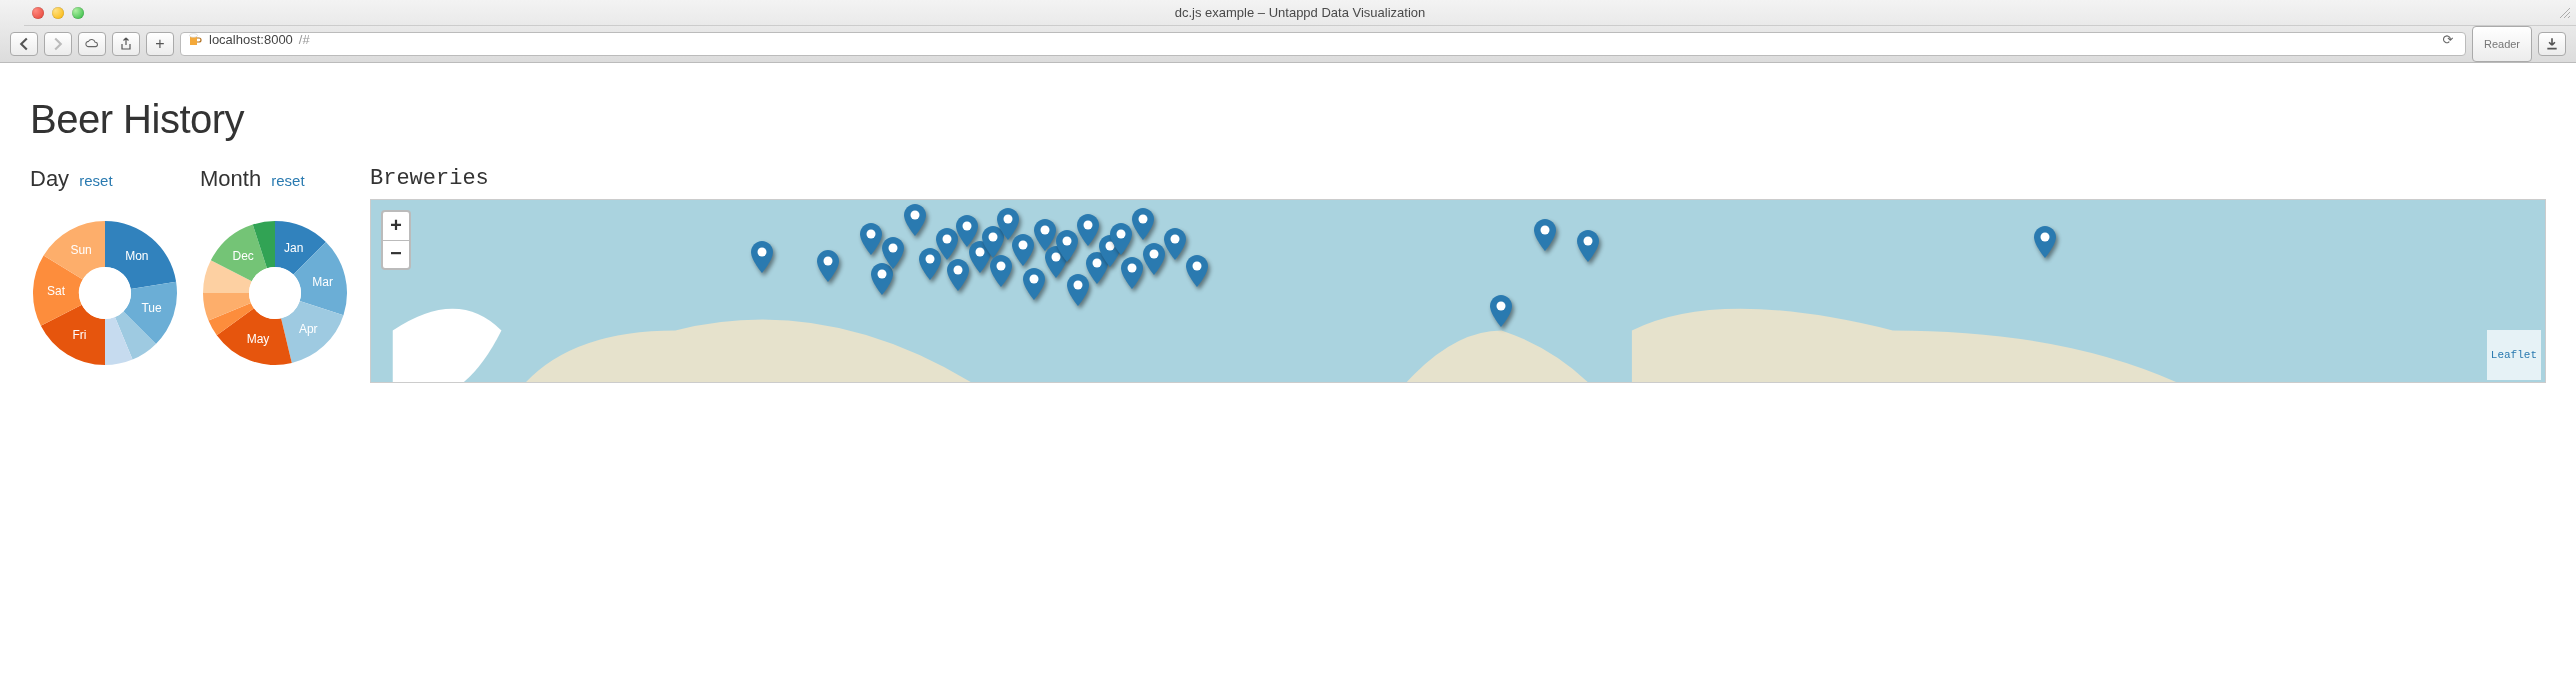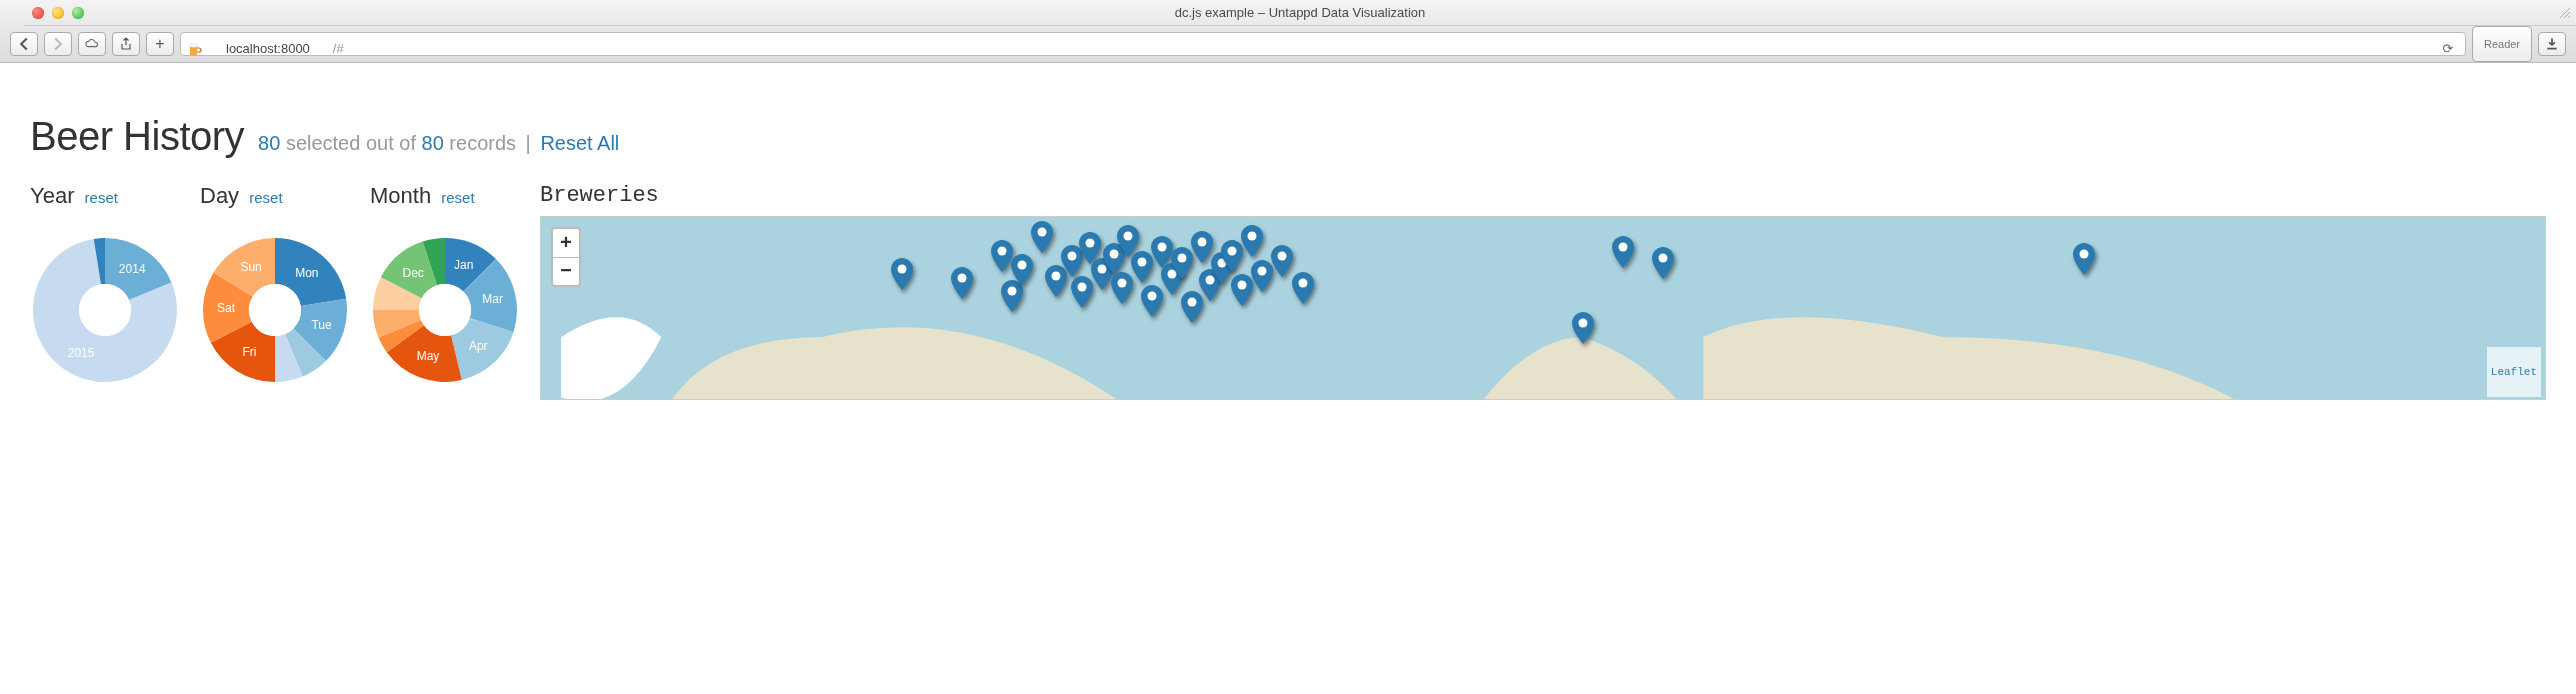--- a/index.html
+++ b/index.html
@@ -12,30 +12,30 @@
   .dot { width: 12px; height: 12px; border-radius: 50%; box-shadow: inset 0 0 1px rgba(0,0,0,.4); }
   .dot.red { background: radial-gradient(circle at 30% 30%, #ff8a80, #e33e32); }
   .dot.yellow { background: radial-gradient(circle at 30% 30%, #ffe082, #f9b400); }
   .dot.green { background: radial-gradient(circle at 30% 30%, #aef0a3, #27b53a); }
   .wintitle { position: absolute; left: 0; right: 0; text-align: center; font-size: 13px; color: #4a4a4a; pointer-events: none; }
   .resize-grip { position: absolute; right: 4px; top: 50%; transform: translateY(-50%); width: 14px; height: 14px; opacity: .55; }
   .toolbar { height: 36px; display: flex; align-items: center; padding: 0 10px; gap: 6px; }
   .tb-btn { width: 28px; height: 24px; border: 1px solid #aaa; border-radius: 4px; background: linear-gradient(#fff,#ececec); display: flex; align-items: center; justify-content: center; font-size: 12px; color: #555; }
   .tb-btn svg { width: 14px; height: 14px; fill: #555; }
   .tb-btn.plus { font-size: 16px; font-weight: 200; color: #555; }
-  .url-wrap { flex: 1; height: 24px; border: 1px solid #bbb; border-radius: 4px; background: #fff; display: flex; align-items: flex-start; padding: 8px 6px; gap: 23px; font-size: 13px; color: #444; }
+  .url-wrap { flex: 1; height: 24px; border: 1px solid #bbb; border-radius: 4px; background: #fff; display: flex; align-items: flex-end; padding: 8px 6px; gap: 6px; font-size: 13px; color: #444; }
   .url-wrap .favicon svg { width: 16px; height: 16px; display: block; }
   .url-path { color: #999; }
   .reload { width: 22px; text-align: center; color: #666; }
   .reader { width: 60px; height: 36px; border: 1px solid #aaa; border-radius: 4px; background: linear-gradient(#fff,#ececec); display: flex; align-items: center; justify-content: center; font-size: 11px; color: #777; }
   .dl-btn { width: 28px; height: 24px; border: 1px solid #aaa; border-radius: 4px; background: linear-gradient(#fff,#ececec); display: flex; align-items: center; justify-content: center; }
   .dl-btn svg { width: 14px; height: 14px; fill: #555; }
 
   
-  .page { padding: 34px 30px 10px 30px; margin-top: 17px; }
+  .page { padding: 34px 30px 10px 30px; }
   .h1row { display: flex; align-items: baseline; gap: 14px; flex-wrap: wrap; }
   h1 { font-weight: 400; font-size: 40px; color: #333; letter-spacing: -.5px; }
   .summary { font-size: 20px; color: #999; }
   .summary .num { color: #2a7ab0; }
   .summary .sep { color: #999; margin: 0 4px; }
   .summary a { color: #2a7ab0; text-decoration: none; }
 
   .charts { display: flex; align-items: flex-start; gap: 20px; margin-top: 24px; }
   .panel h2 { font-weight: 400; font-size: 22px; color: #333; }
   .panel h2 .reset { font-size: 15px; color: #2a7ab0; text-decoration: none; margin-left: 4px; }
@@ -106,46 +106,24 @@
         <svg viewBox="0 0 12 12">
           <path d="M6 1v6m0 0l2.5-2.5M6 7L3.5 4.5M2 10h8" stroke="#555" stroke-width="1.4" fill="none"></path>
         </svg>
       </div>
   </div>
 </div>
 
 <div class="page">
   <div class="h1row">
     <h1>Beer History</h1>
-    <div class="summary">
-      <span class="num">80</span>
-      <span>selected out of</span>
-      <span class="num">80</span>
-      <span>records</span>
-      <span class="sep">|</span>
-      <a href="#">Reset All</a>
-    </div>
   </div>
 
   <div class="charts">
 
-    <div class="panel">
-      <h2>
-        <span>Year</span>
-        <a href="#" class="reset">reset</a>
-      </h2>
-      <svg class="donut" id="donut-year" width="150" height="190">
-          <path d="M75 23 A72 72 0 0 1 141.51932634081265 67.44679286971353 L99.02086784529345 85.05023075850767 A26 26 0 0 0 75 69 Z" fill="#6baed6"></path>
-          <text x="102.22294141796051" y="58.25798899717528" text-anchor="middle" class="svg-label">2014</text>
-          <path d="M141.51932634081265 67.44679286971353 A72 72 0 1 1 63.73671851710337 23.88643947715009 L70.932703908954 69.32010314452643 A26 26 0 1 0 99.02086784529345 85.05023075850767 Z" fill="#c6dbef"></path>
-          <text x="51.0575591666492" y="141.75230434656706" text-anchor="middle" class="svg-label">2015</text>
-          <path d="M63.73671851710337 23.88643947715009 A72 72 0 0 1 74.99999999999999 23 L75 69 A26 26 0 0 0 70.932703908954 69.32010314452643 Z" fill="#3182bd"></path>
-          <circle cx="75" cy="95" r="26" fill="#fff"></circle>
-        </svg>
-    </div>
 
     <div class="panel">
       <h2>
         <span>Day</span>
         <a href="#" class="reset">reset</a>
       </h2>
       <svg class="donut" id="donut-day" width="150" height="190">
           <path d="M75 23 A72 72 0 0 1 146.11356052284992 83.73671851710338 L100.67989685547359 90.932703908954 A26 26 0 0 0 75 69 Z" fill="#3182bd"></path>
           <text x="106.822954368179" y="61.74010768559848" text-anchor="middle" class="svg-label">Mon</text>
           <path d="M146.11356052284992 83.73671851710338 A72 72 0 0 1 125.91168824543144 145.91168824543144 L93.38477631085024 113.38477631085024 A26 26 0 0 0 100.67989685547359 90.932703908954 Z" fill="#6baed6"></path>

